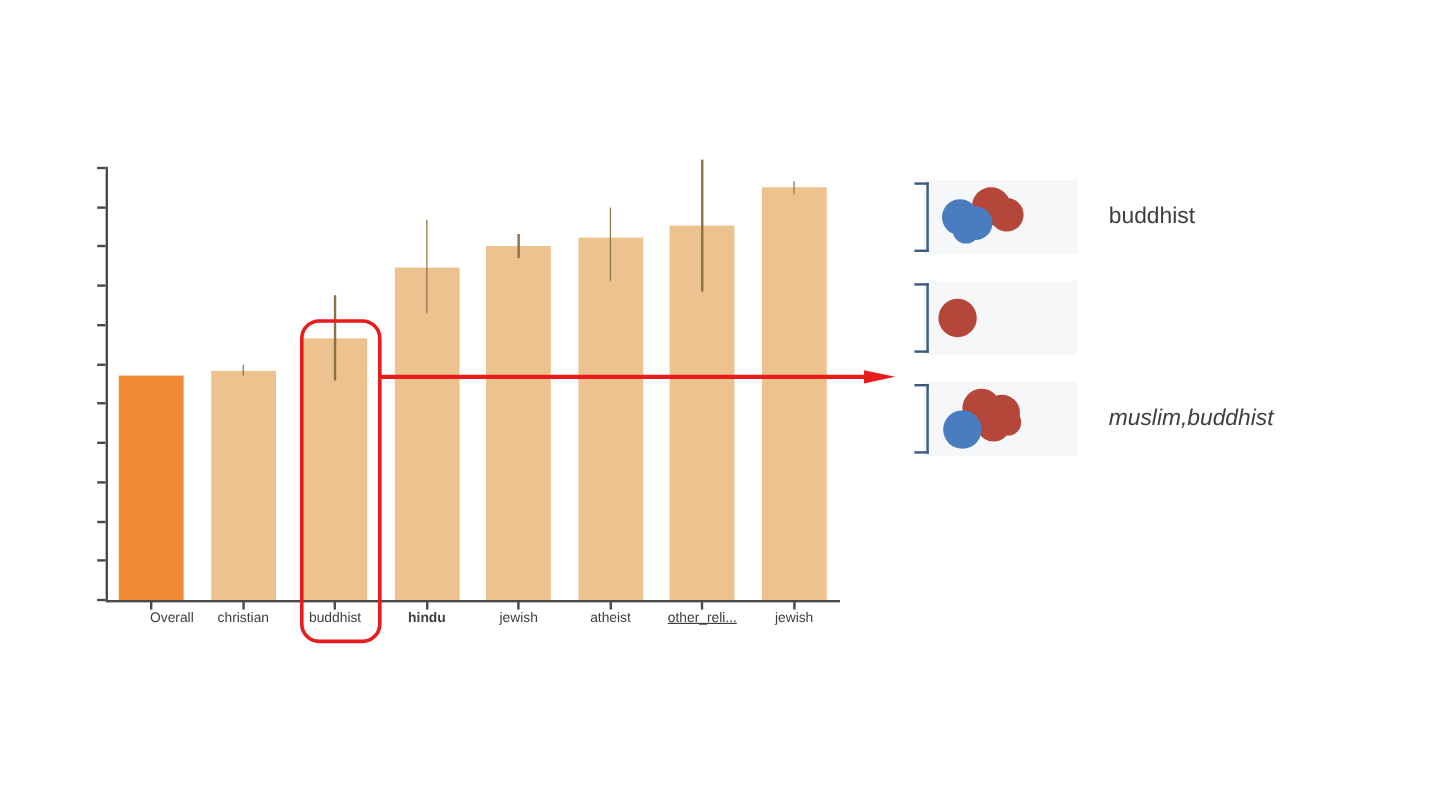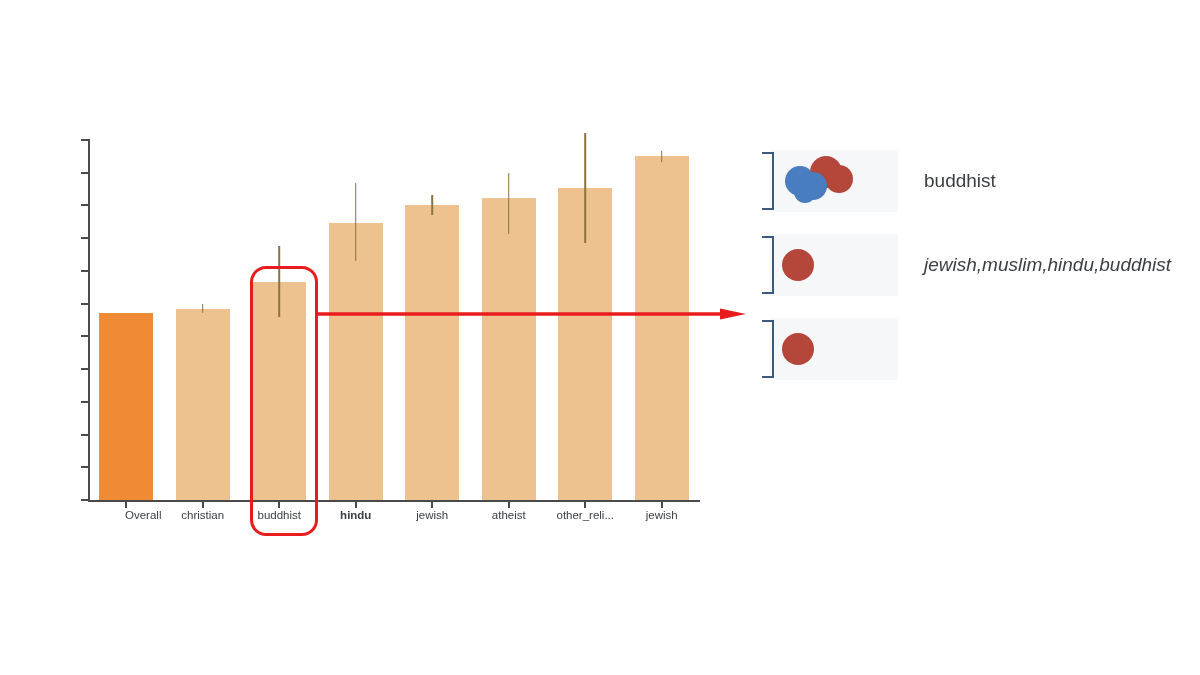--- a/index.html
+++ b/index.html
@@ -227,21 +227,21 @@
       <div class="x-tick-label" style="left: 202.75px; text-align: center;">christian</div>
       <div class="x-tick-mark" style="left: 278.25px;"></div>
       <div class="x-tick-label" style="left: 279.25px;">buddhist</div>
       <div class="x-tick-mark" style="left: 354.75px;"></div>
       <div class="x-tick-label" style="left: 355.75px; font-weight: bold;">hindu</div>
       <div class="x-tick-mark" style="left: 431.25px;"></div>
       <div class="x-tick-label" style="left: 432.25px;">jewish</div>
       <div class="x-tick-mark" style="left: 507.75px;"></div>
       <div class="x-tick-label" style="left: 508.75px;">atheist</div>
       <div class="x-tick-mark" style="left: 584.25px;"></div>
-      <div class="x-tick-label" style="left: 585.25px;">other_reli...</div>
+      <div class="x-tick-label" style="left: 585.25px; text-decoration: underline;">other_reli...</div>
       <div class="x-tick-mark" style="left: 660.75px;"></div>
       <div class="x-tick-label" style="left: 661.75px;">jewish</div>
     </div>
 
   <div id="callout-box"></div>
 
   <svg id="callout-arrow" viewBox="0 0 430 12">
     <line x1="0" y1="6" x2="408" y2="6" stroke="#e81c1c" stroke-width="3.5"></line>
     <polygon points="404,0.5 430,6 404,11.5" fill="#e81c1c"></polygon>
   </svg>
@@ -262,23 +262,27 @@
       </div>
       <div class="legend-label">buddhist</div>
     </div>
     <div class="legend-row">
       <div class="legend-thumb">
         <svg width="128" height="62" viewBox="0 0 128 62">
           <circle cx="28" cy="31" r="16" fill="#b4463a"></circle>
         </svg>
         <div class="legend-bracket"></div>
       </div>
-      <div class="legend-label italic">jewish,muslim,hindu,buddhist</div>
     </div>
     <div class="legend-row">
       <div class="legend-thumb">
         <svg width="128" height="62" viewBox="0 0 128 62">
-          <circle cx="28" cy="31" r="16" fill="#b4463a"></circle>
+          <circle cx="48" cy="22" r="16" fill="#b4463a"></circle>
+          <circle cx="65" cy="26" r="15" fill="#b4463a"></circle>
+          <circle cx="58" cy="36" r="14" fill="#b4463a"></circle>
+          <circle cx="70" cy="34" r="11" fill="#b4463a"></circle>
+          <circle cx="32" cy="40" r="16" fill="#4a7cc0"></circle>
         </svg>
         <div class="legend-bracket"></div>
       </div>
+      <div class="legend-label italic">muslim,buddhist</div>
     </div>
   </div>
 
 </body></html>

